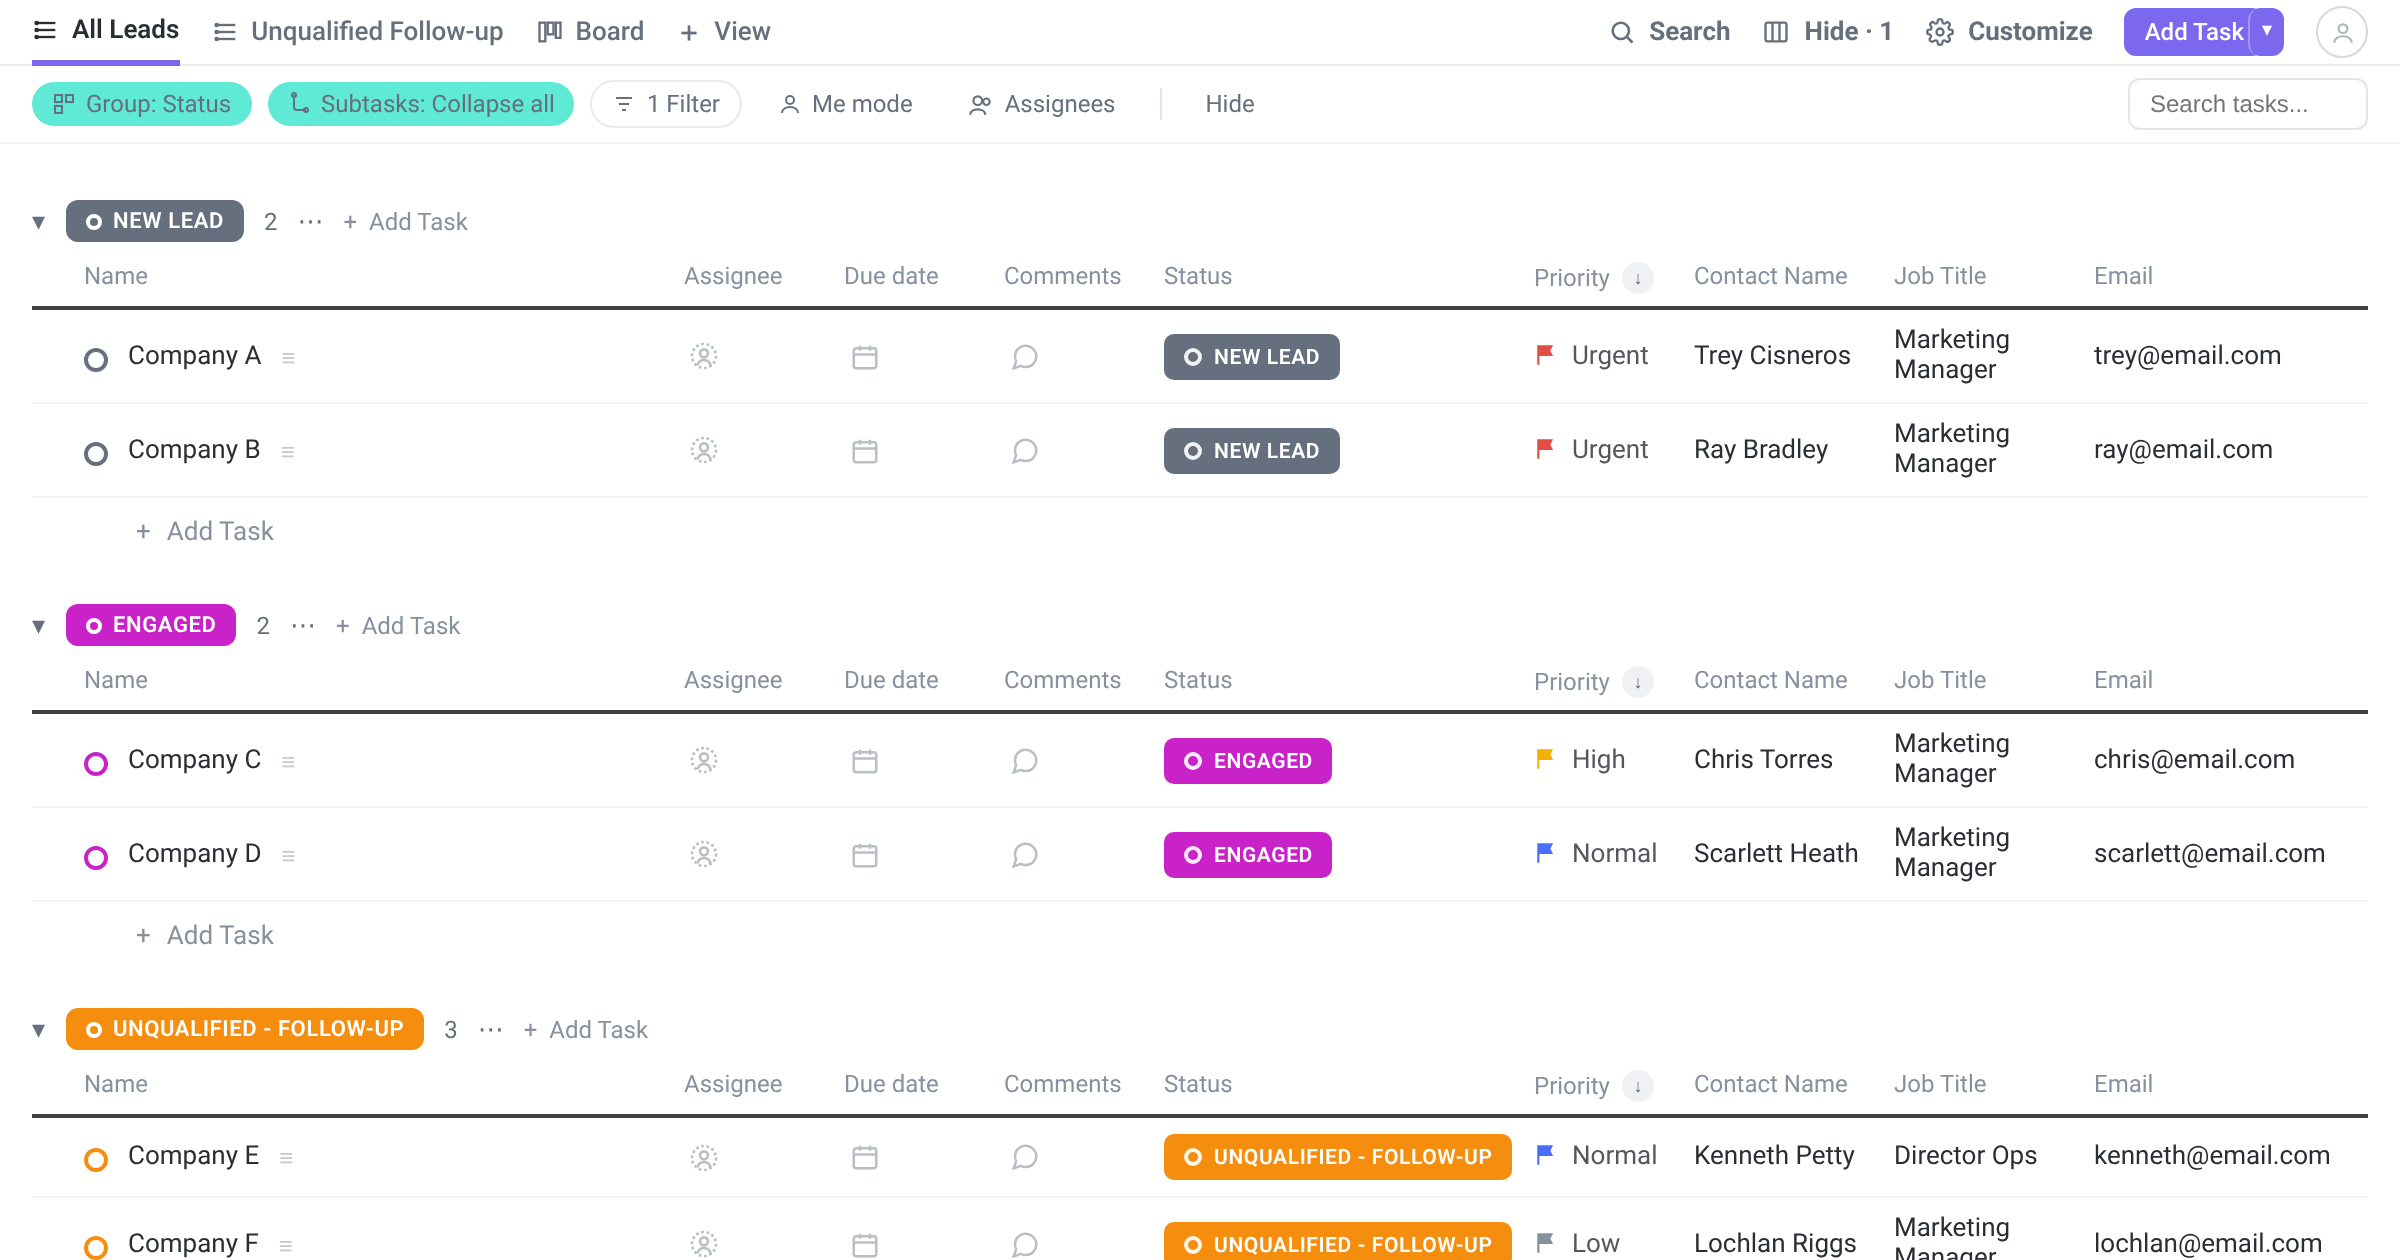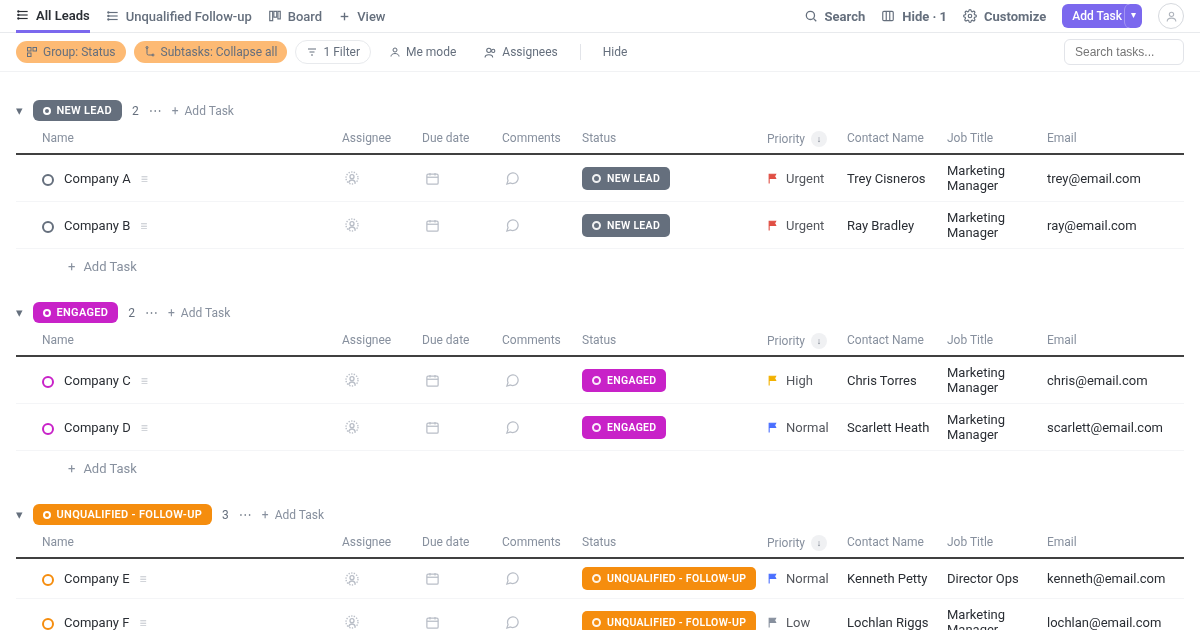--- a/index.html
+++ b/index.html
@@ -10,21 +10,21 @@
 .tab.active { color: #2a2e34; font-weight: 600; border-bottom: 3px solid #7b68ee; margin-bottom: -1px; }
 .spacer { flex: 1; }
 .top-actions { display: flex; align-items: center; gap: 16px; }
 .top-action { display: flex; align-items: flex-start; gap: 7px; color: #656f7d; cursor: pointer; font-weight: 700; }
 .add-task-btn { background: #7b68ee; color: #fff; padding: 5px 10px; border-radius: 6px; font-weight: 500; font-size: 12px; display:flex; align-items:center; gap:4px; }
 .add-task-caret { background: #7b68ee; color: #fff; padding: 5px 6px; border-radius: 6px; font-size: 10px; margin-left:-12px; border-left:1px solid rgba(255,255,255,.3);}
 .avatar-circle { width: 26px; height: 26px; border-radius: 50%; border: 1px solid #d6d9de; display:flex; align-items:center; justify-content:center; color:#999; font-size:11px;}
 .filterbar { display: flex; align-items: center; padding: 6px 16px; gap: 8px; border-bottom: 1px solid #f1f2f4; }
 .pill { display: flex; align-items: center; gap: 5px; padding: 4px 10px; border-radius: 14px; font-size: 12px; color: #656f7d; cursor:pointer; }
 .pill.bordered { border: 1px solid #e8eaed; }
-.pill.filled { background: #fdba74; }
+.pill.filled { background: #5eead4; }
 .search-input { margin-left: auto; border: 1px solid #e2e4e9; border-radius: 6px; padding: 5px 10px; width: 120px; font-size: 12px; color:#656f7d; outline:none; }
 .content { padding: 10px 16px 20px; }
 .group { margin-top: 14px; }
 .group-header { display: flex; align-items: center; gap: 10px; padding: 4px 0; }
 .chev { color: #656f7d; cursor:pointer; }
 .status-chip { display: inline-flex; align-items: center; gap: 6px; padding: 4px 10px; border-radius: 6px; color: #fff; font-size: 11px; font-weight: 600; letter-spacing: .3px; }
 .dot { width: 8px; height: 8px; border-radius: 50%; border: 2px solid currentColor; display:inline-block; }
 .group-count { color: #656f7d; font-size: 12px; }
 .ellipsis { color: #656f7d; cursor:pointer; }
 .mini-add { color: #87909e; font-size: 12px; display:flex; gap:6px; align-items:center; cursor:pointer;}
@@ -32,21 +32,21 @@
 .col-pri { display:flex; align-items:center; gap:6px;}
 .sort-ic { width:16px; height:16px; border-radius:50%; background:#f0f1f3; display:inline-flex; align-items:center; justify-content:center; font-size:9px; color:#656f7d;}
 .row { display: grid; grid-template-columns: 300px 80px 80px 80px 185px 80px 100px 100px 150px; align-items: center; padding: 8px 0 8px 26px; border-bottom: 1px solid #f4f5f7; }
 .task-name { display:flex; align-items:flex-end; gap:10px; }
 .status-ring { width:12px; height:12px; border-radius:50%; border: 2.5px solid; display:inline-block;}
 .drag { color:#c4c8cf; font-size:12px;}
 .cell-ic { color:#b9bec7; width:20px; display:inline-flex; justify-content:center; cursor:pointer;}
 .status-badge { display:inline-flex; align-items:center; gap:6px; padding: 5px 10px; border-radius: 5px; color:#fff; font-size:10.5px; font-weight:600; letter-spacing:.3px;}
 .status-badge .ring { width:9px; height:9px; border-radius:50%; border:2px solid rgba(255,255,255,.9); }
 .flag { font-size:13px; margin-right:6px;}
-.pri-cell { display:flex; align-items:center; color:#54575d;}
+.pri-cell { display:flex; align-items:flex-start; color:#54575d;}
 .add-row { padding: 10px 0 10px 52px; color:#87909e; display:flex; gap:8px; align-items:center; cursor:pointer; font-size:13px;}
 svg { display:block; }
 </style>
 </head>
 <body>
 
 <div class="topbar">
   <div class="tabs" id="tabs">
       <div class="tab active">
         <span>

